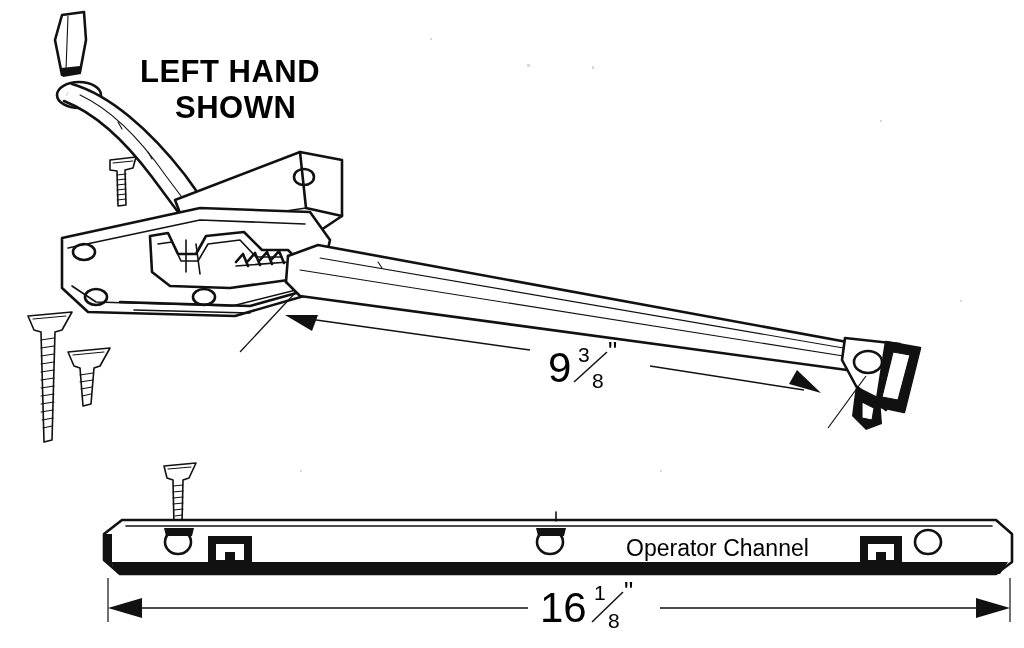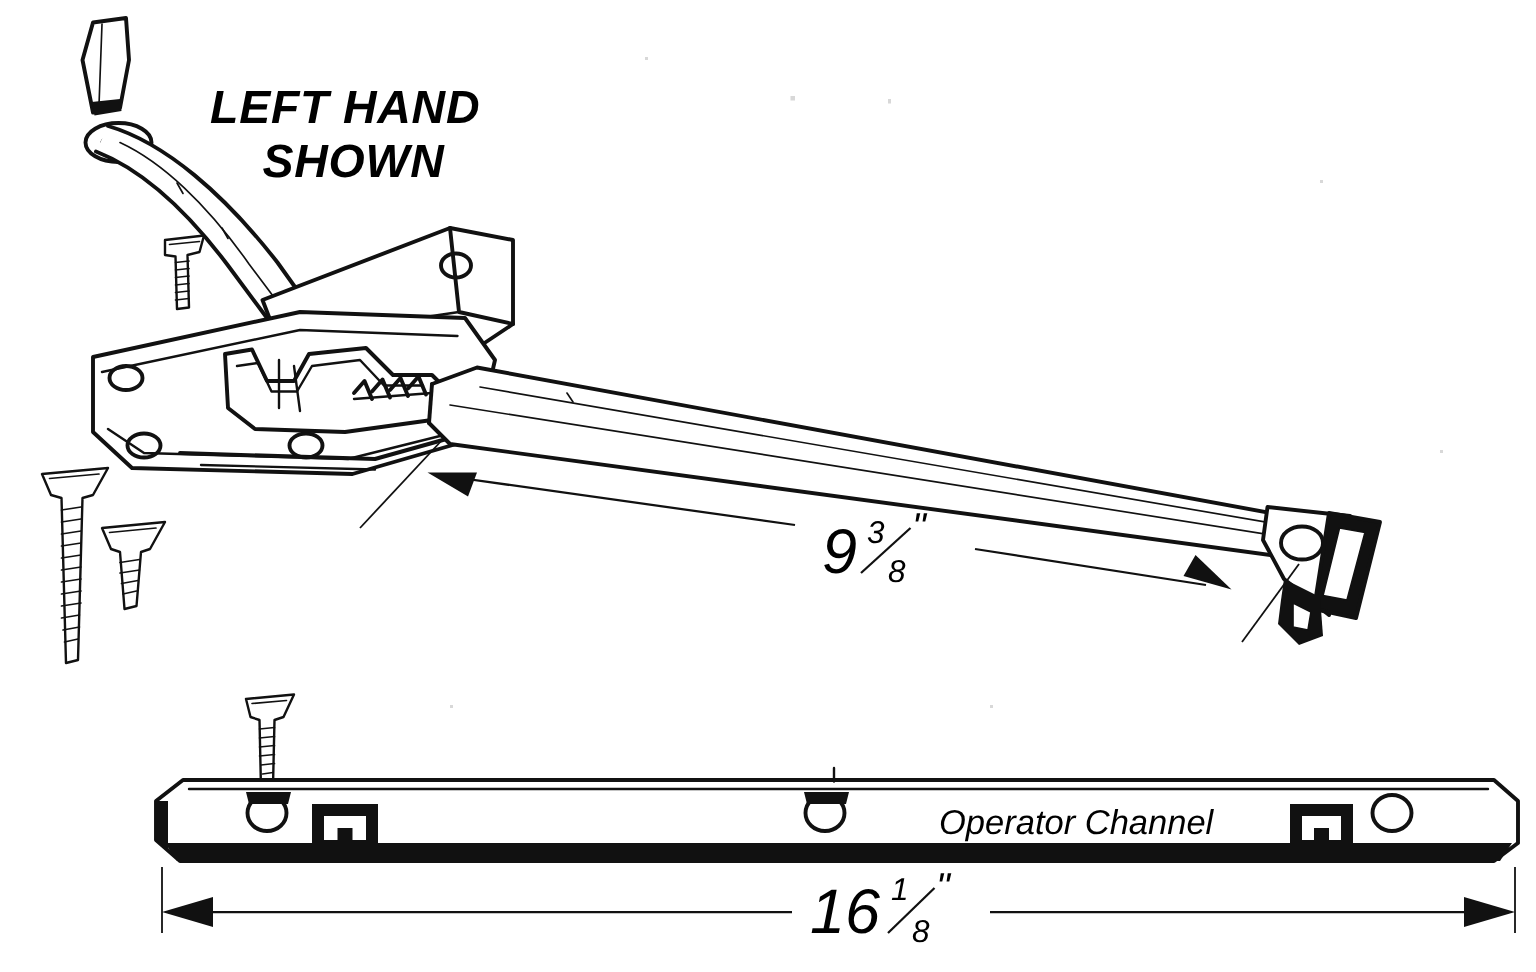--- a/index.html
+++ b/index.html
@@ -15,21 +15,20 @@
     overflow: hidden;
     font-family: "Liberation Sans", sans-serif;
     color: #000000;
   }
   #diagram-root {
     position: absolute;
     left: 0;
     top: 0;
     width: 1024px;
     height: 648px;
-    font-style: italic;
   }
   svg.diagram {
     display: block;
     width: 1024px;
     height: 648px;
   }
   .ink-fill  { fill: #111111; }
   .white-fill{ fill: #ffffff; }
   .stroke-thin {
     fill: none;

